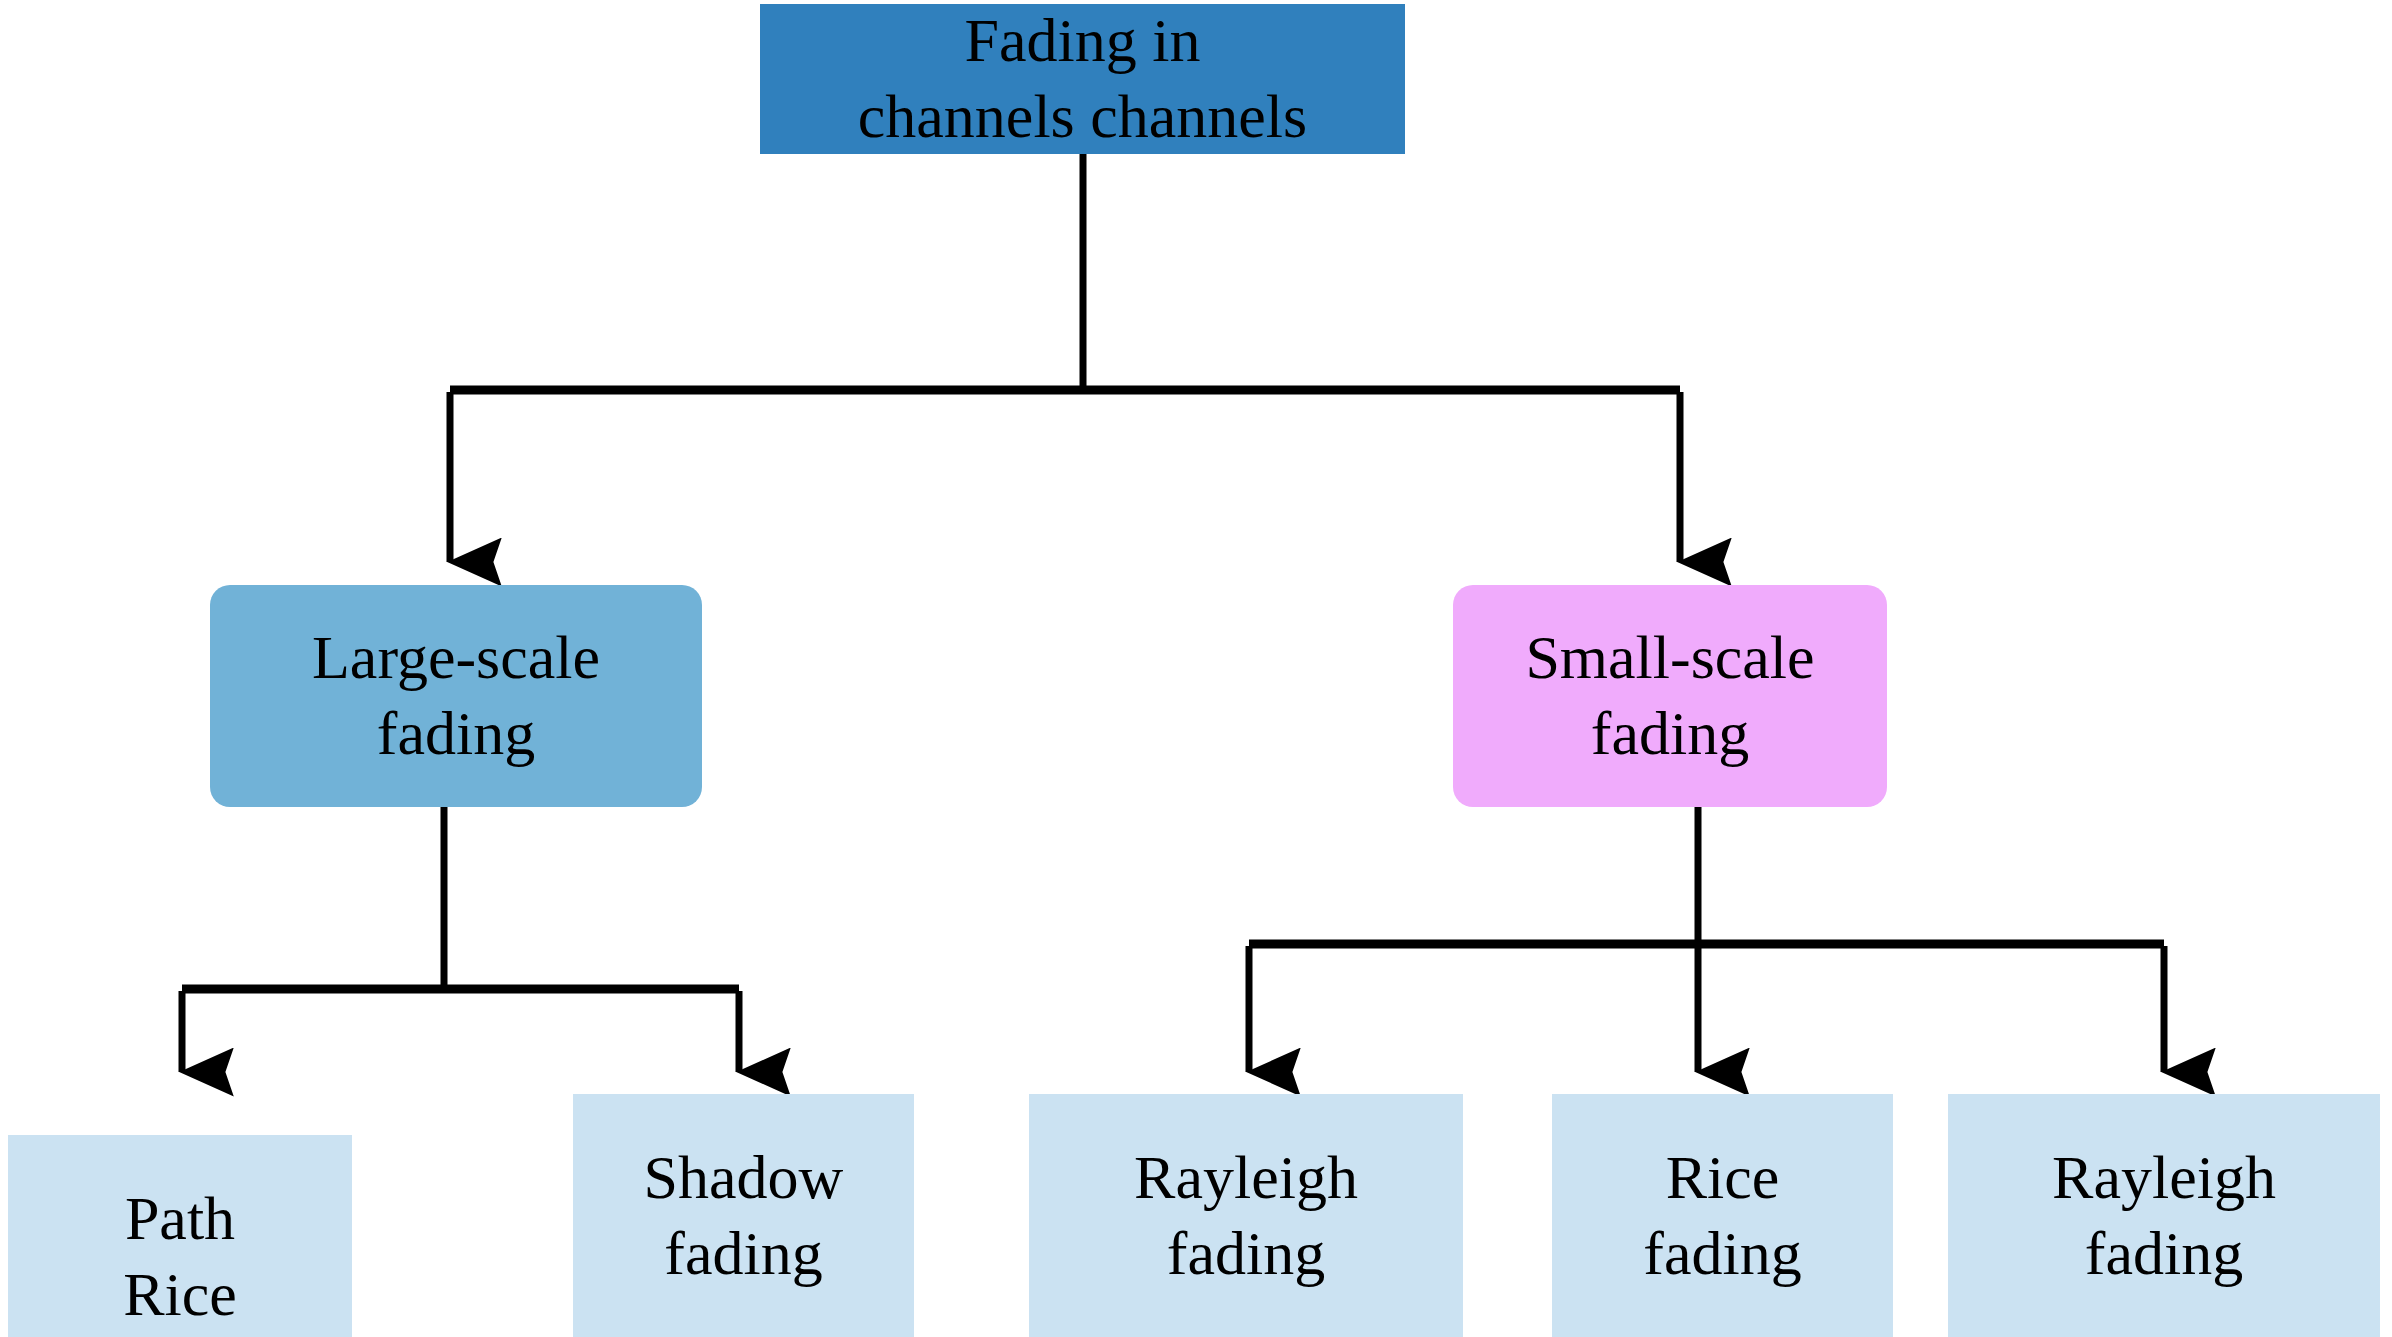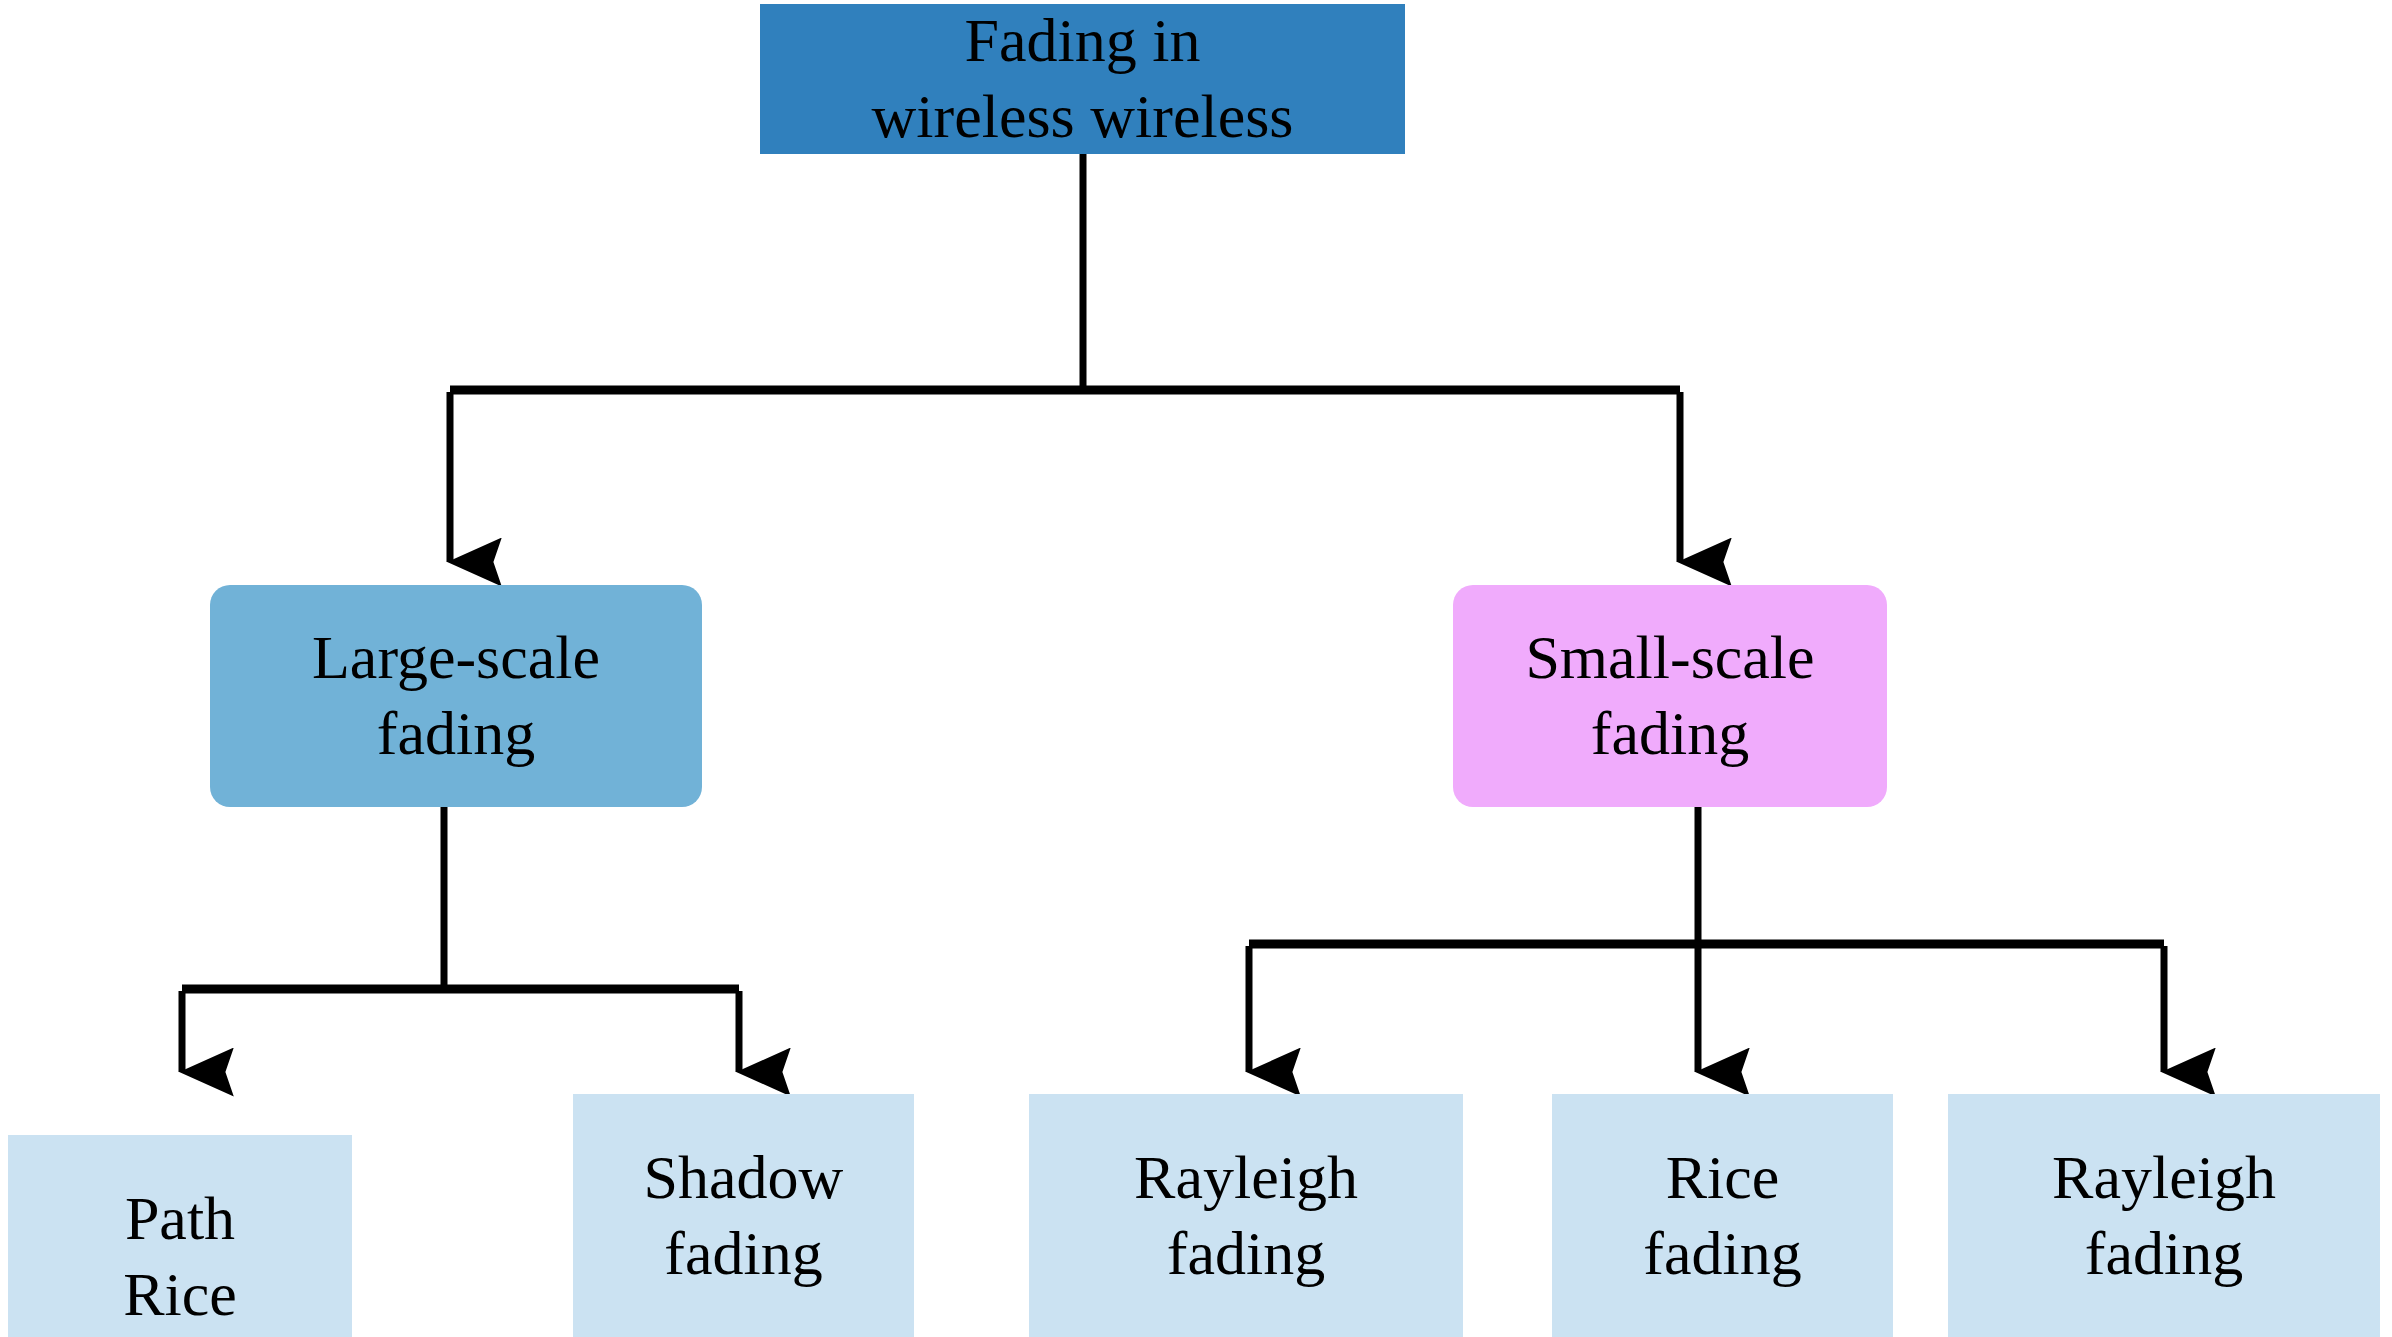--- a/index.html
+++ b/index.html
@@ -81,21 +81,21 @@
       <path d="M 1698 807 L 1698 944" stroke="#000000" stroke-width="7" fill="none"></path>
       <path d="M 1249 944 L 2164 944" stroke="#000000" stroke-width="9" fill="none"></path>
       <path d="M 1249 946 L 1249 1072" stroke="#000000" stroke-width="7" fill="none" marker-end="url(#arrowhead)"></path>
       <path d="M 1698 946 L 1698 1072" stroke="#000000" stroke-width="7" fill="none" marker-end="url(#arrowhead)"></path>
       <path d="M 2164 946 L 2164 1072" stroke="#000000" stroke-width="7" fill="none" marker-end="url(#arrowhead)"></path>
     </g>
   </svg>
 
   <div class="node level-root" style="left: 760px; top: 4px; width: 645px; height: 150px; background: rgb(48, 128, 189);">
     <span class="line">Fading in</span>
-    <span class="line">wireless wireless</span>
+    <span class="line">channels channels</span>
   </div>
 
   <div class="node level-mid" style="left: 210px; top: 585px; width: 492px; height: 222px; background: rgb(113, 178, 215);">
     <span class="line">Large-scale</span>
     <span class="line">fading</span>
   </div>
 
   <div class="node level-mid" style="left: 1453px; top: 585px; width: 434px; height: 222px; background: #f0abfc;">
     <span class="line">Small-scale</span>
     <span class="line">fading</span>

